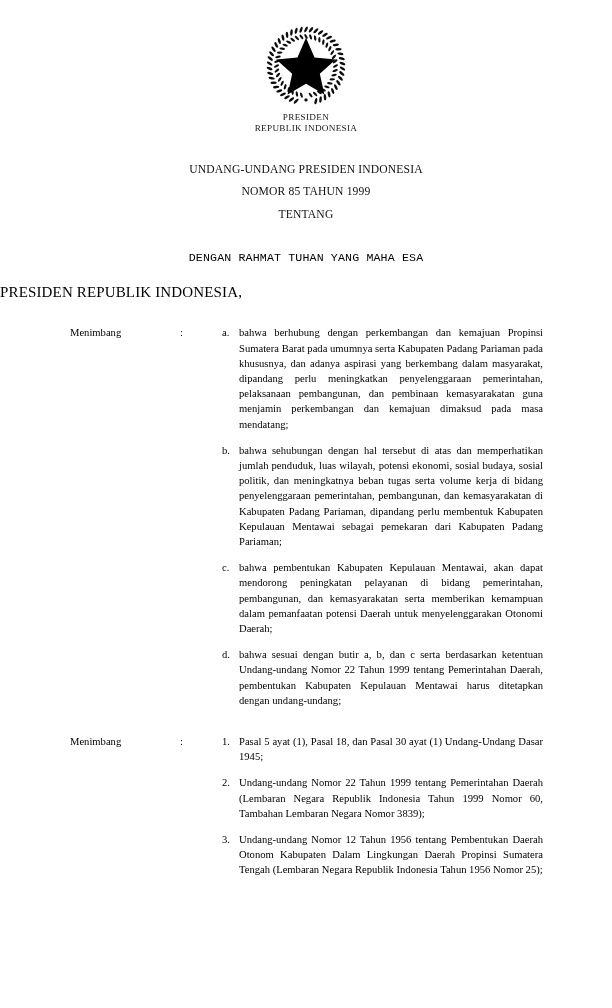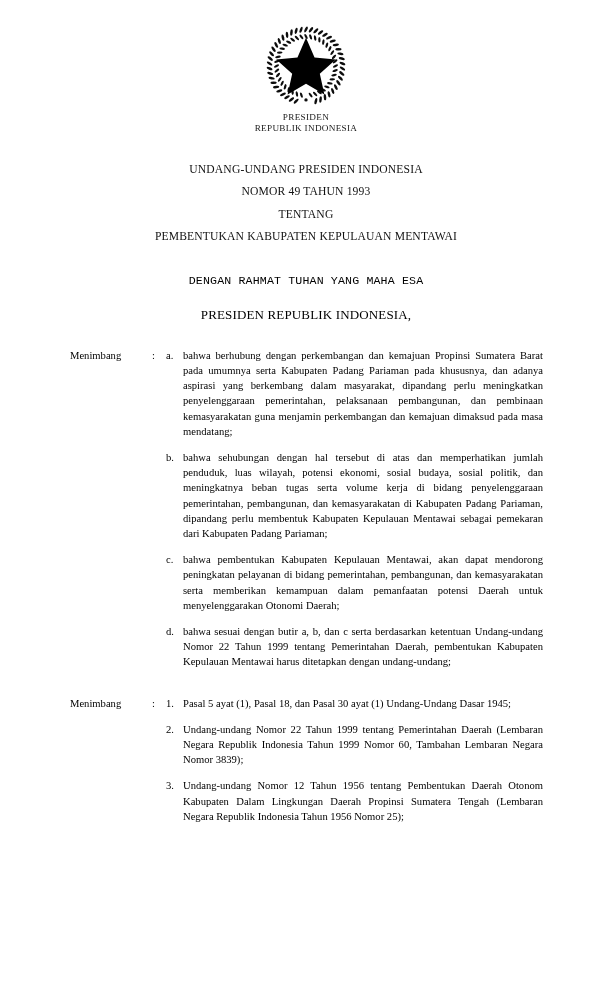--- a/index.html
+++ b/index.html
@@ -62,36 +62,37 @@
   .decree-line {
     margin-top: 21px;
     text-align: center;
     font-size: 11.6px;
     line-height: 22px;
     letter-spacing: 0.15px;
     font-family: Liberation Mono, monospace;
   }
   .authority-line {
     margin-top: 12px;
-    text-align: center;
-    font-size: 13px;
+    text-align: left;
+    font-size: 15px;
     line-height: 22px;
     letter-spacing: 0.15px;
   }
 
   
   .sections {
     margin-top: 22px;
     padding-left: 70px;
     padding-right: 69px;
   }
 
   .section {
     display: flex;
     align-items: flex-start;
+    gap: 28px;
   }
   .section + .section { margin-top: 26px; }
 
   .section-label {
     width: 82px;
     flex: 0 0 82px;
     font-size: 10.6px;
     line-height: 15.2px;
     white-space: nowrap;
   }
@@ -228,23 +229,22 @@
       </svg>
     </span>
     <div class="emblem-caption">
       <div>PRESIDEN</div>
       <div>REPUBLIK INDONESIA</div>
     </div>
   </div>
 
   <div class="title-block">
     <div class="title-line">UNDANG-UNDANG PRESIDEN INDONESIA</div>
-    <div class="title-line">NOMOR 49 TAHUN 1993</div>
+    <div class="title-line">NOMOR 85 TAHUN 1999</div>
     <div class="title-line">TENTANG</div>
-    <div class="title-line">PEMBENTUKAN KABUPATEN KEPULAUAN MENTAWAI</div>
   </div>
 
   <div class="decree-line">DENGAN RAHMAT TUHAN YANG MAHA ESA</div>
   <div class="authority-line">PRESIDEN REPUBLIK INDONESIA,</div>
 
   <div class="sections">
       <div class="section">
         <div class="section-label">Menimbang</div>
         <div class="section-colon">:</div>
         <div class="section-items">

